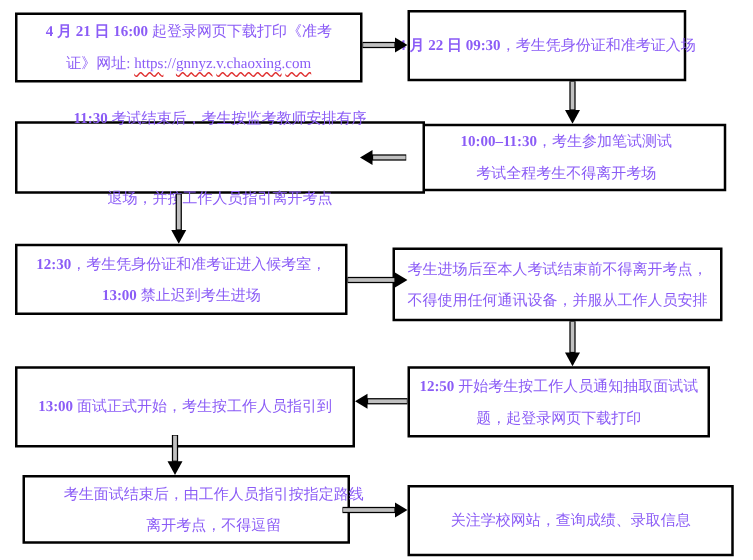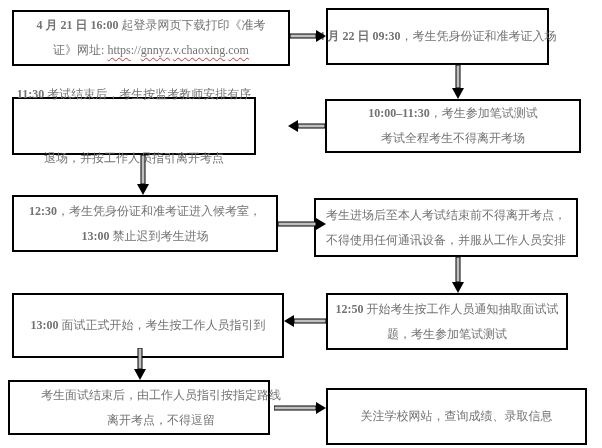--- a/index.html
+++ b/index.html
@@ -3,21 +3,21 @@
 <meta charset="utf-8">
 <style>
   html, body { margin: 0; padding: 0; background: #ffffff; }
   .canvas {
     position: relative;
     width: 602px;
     height: 448px;
     background: #ffffff;
     overflow: hidden;
     font-family: "Liberation Serif", "DejaVu Serif", serif;
-    color: #737373;
+    color: #8b5cf6;
   }
   .box {
     position: absolute;
     box-sizing: border-box;
     border: 2px solid #000;
     background: #fff;
     display: flex;
     flex-direction: column;
     justify-content: center;
     align-items: center;
@@ -35,26 +35,26 @@
     text-underline-offset: 3px;
   }
   .arrow { position: absolute; display: block; }
   .shaft { fill: var(--shaft, #c0c0c0); stroke: #000; stroke-width: 1; }
   .head  { fill: var(--head, #000000); }
 
   
   .b0 { left: 12px;  top: 10px;  width: 278px; height: 56px; }
   .b1 { left: 326px; top: 8px;   width: 223px; height: 57px; }
   .b2 { left: 325px; top: 99px;  width: 256px; height: 54px; }
-  .b3 { left: 12px;  top: 97px;  width: 244px; height: 58px; gap: 39px; }
+  .b3 { left: 12px;  top: 97px;  width: 328px; height: 58px; gap: 39px; }
   .b4 { left: 12px;  top: 195px; width: 266px; height: 57px; }
   .b5 { left: 314px; top: 198px; width: 264px; height: 59px; justify-content: center; }
   .b6 { left: 326px; top: 293px; width: 242px; height: 57px; }
   .b7 { left: 12px;  top: 293px; width: 272px; height: 65px; }
-  .b8 { left: 8px;  top: 380px; width: 262px; height: 55px; padding-left: 44px; }
+  .b8 { left: 18px;  top: 380px; width: 262px; height: 55px; padding-left: 44px; }
   .b9 { left: 326px; top: 388px; width: 261px; height: 57px; }
 
   .a1 { left: 290px; top: 29px; }
   .a2 { left: 451px; top: 65px; }
   .a3 { left: 288px; top: 119px; }
   .a4 { left: 136px; top: 155px; }
   .a5 { left: 278px; top: 217px; }
   .a6 { left: 451px; top: 257px; }
   .a7 { left: 284px; top: 314px; }
   .a8 { left: 133px; top: 348px; }
@@ -83,21 +83,21 @@
   <div class="box b4">
       <div class="line"><span class="seg-bold">12:30</span><span>，考生凭身份证和准考证进入候考室，</span></div>
       <div class="line"><span class="seg-bold">13:00</span><span> 禁止迟到考生进场</span></div>
     </div>
   <div class="box b5">
       <div class="line"><span>考生进场后至本人考试结束前不得离开考点，</span></div>
       <div class="line"><span>不得使用任何通讯设备，并服从工作人员安排</span></div>
     </div>
   <div class="box b6">
       <div class="line"><span class="seg-bold">12:50</span><span> 开始考生按工作人员通知抽取面试试</span></div>
-      <div class="line"><span>题，考生参加笔试测试</span></div>
+      <div class="line"><span>题，起登录网页下载打印</span></div>
     </div>
   <div class="box b7">
       <div class="line"><span class="seg-bold">13:00</span><span> 面试正式开始，考生按工作人员指引到</span></div>
     </div>
   <div class="box b8">
       <div class="line"><span>考生面试结束后，由工作人员指引按指定路线</span></div>
       <div class="line"><span>离开考点，不得逗留</span></div>
     </div>
   <div class="box b9">
       <div class="line"><span>关注学校网站，查询成绩、录取信息</span></div>

